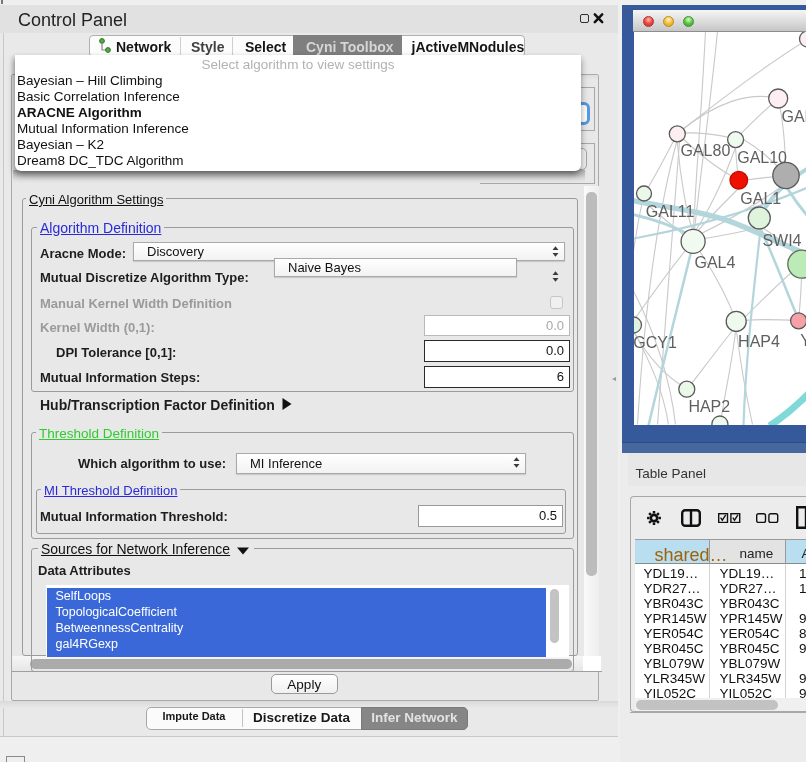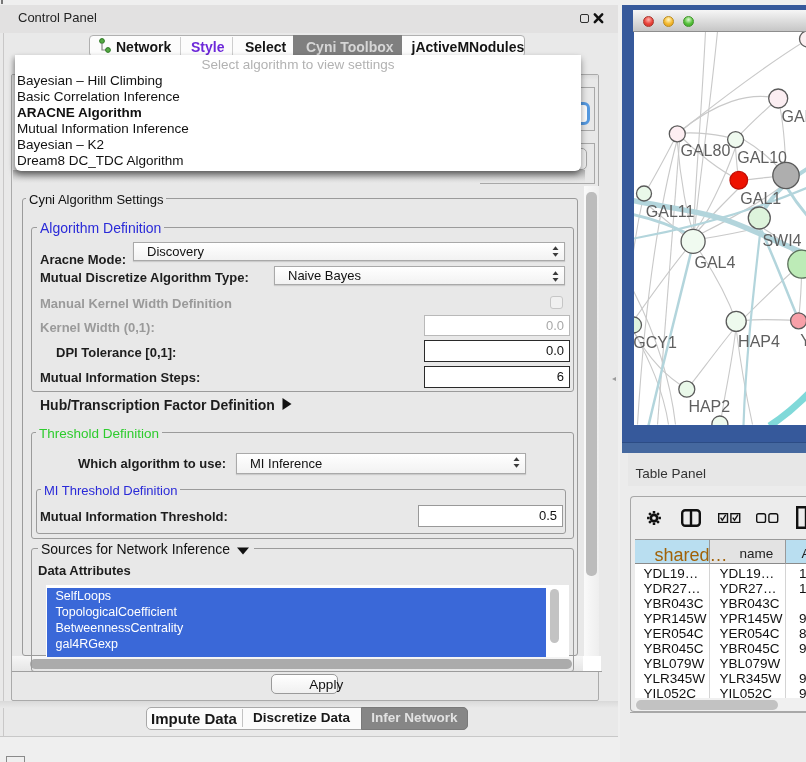--- a/index.html
+++ b/index.html
@@ -13,31 +13,31 @@
   background:linear-gradient(#ffffff,#f2f2f2);
   box-shadow:0 1px 1px rgba(0,0,0,0.12);
   font-size:13px; color:#111; line-height:17px; padding-left:13px;
 }
 .carets { position:absolute; right:8px; top:2px; width:9px; }
 .field {
   position:absolute; background:#fff; font-size:13px; color:#111;
   text-align:right; padding-right:5px; line-height:20px;
 }
 .groupbox { position:absolute; border:1px solid #9b9b9b; border-radius:3px; }
-.gtitle { position:absolute; background:#e8e8e8; padding:0 3px; white-space:nowrap; }
+.gtitle { position:absolute; background:#e8e8e8; padding:0 3px; white-space:nowrap;text-decoration:underline; }
 </style>
 </head>
 <body>
 
 <div class="abs" style="left:0;top:5px;width:618px;height:732px;background:#e9e9e9;border-bottom:1px solid #c8c8c8;"></div>
 <div class="abs" style="left:1px;top:0;width:2px;height:4px;background:#777;"></div>
 <div class="abs" style="left:2.5px;top:5px;width:1.5px;height:732px;background:#c9c8c8;"></div>
 
 <div class="abs" style="left:0;top:5px;width:618px;height:28px;background:#e2e1e1;"></div>
-<div class="abs" style="left:18px;top:10px;font-size:13px;color:#232323;">Control Panel</div>
+<div class="abs" style="left:18px;top:10px;font-size:18px;color:#232323;">Control Panel</div>
 
 <div class="abs" style="left:580px;top:14px;width:9px;height:9px;border:1.5px solid #2e2e2e;border-radius:2px;background:transparent;"></div>
 <svg class="abs" style="left:593px;top:12px;" width="11" height="12" viewBox="0 0 11 12">
   <path d="M1.8 2.3 L9.2 10.2 M9.2 2.3 L1.8 10.2" stroke="#111" stroke-width="2.5" stroke-linecap="round"></path>
 </svg>
 
 <div class="abs" style="left:11px;top:73.5px;width:588px;height:627.5px;border:1px solid #aaaaaa;background:#e8e8e8;border-radius:2px;"></div>
 <div class="abs" style="left:12px;top:74.5px;width:586px;height:5px;background:linear-gradient(#dddddd,#e8e8e8);"></div>
 
 <div class="abs" style="left:583.5px;top:186px;width:15px;height:470px;background:linear-gradient(90deg,#fafafa,#eeeeee);"></div>
@@ -47,29 +47,29 @@
 <div class="abs" style="left:30px;top:659px;width:542px;height:10px;background:#ababab;border-radius:5px;"></div>
 <div class="abs" style="left:583px;top:656px;width:18px;height:15px;background:#fff;"></div>
 <div class="abs" style="left:12px;top:670.5px;width:590px;height:1px;background:#9f9f9f;"></div>
 
 <div class="groupbox" style="left:22px;top:198px;width:556px;height:458px;"></div>
 <div class="gtitle" style="left:26px;top:192px;font-size:13px;color:#111;">Cyni Algorithm Settings</div>
 
 <div class="groupbox" style="left:31px;top:227px;width:543px;height:165px;"></div>
 <div class="gtitle" style="left:37px;top:219.5px;font-size:14px;color:#2a2ad8;">Algorithm Definition</div>
 
-<div class="abs lbl" style="left:40px;top:252px;">Aracne Mode:</div>
+<div class="abs lbl" style="left:40px;top:246px;">Aracne Mode:</div>
 <div class="combo" style="left:133px;top:242px;width:432px;height:19px;">Discovery</div>
 <svg class="carets abs" style="left:551px;top:246px;" width="8" height="11" viewBox="0 0 8 11">
   <path d="M4 0.3 L7 4 H1 Z" fill="#3a3a3a"></path>
     <path d="M4 10.7 L7 7 H1 Z" fill="#3a3a3a"></path>
 </svg>
 
 <div class="abs lbl" style="left:40px;top:269.5px;">Mutual Discretize Algorithm Type:</div>
-<div class="combo" style="left:274px;top:266px;width:291px;height:19px;">Naive Bayes</div>
+<div class="combo" style="left:274px;top:258px;width:243px;height:19px;">Naive Bayes</div>
 <svg class="carets abs" style="left:551px;top:271px;" width="8" height="11" viewBox="0 0 8 11">
   <path d="M4 0.3 L7 4 H1 Z" fill="#3a3a3a"></path>
     <path d="M4 10.7 L7 7 H1 Z" fill="#3a3a3a"></path>
 </svg>
 
 <div class="abs lbl dis" style="left:40px;top:295.5px;">Manual Kernel Width Definition</div>
 <div class="abs" style="left:550px;top:295.5px;width:13px;height:13px;border:1px solid #c6c6c6;border-radius:3px;background:#f0f0f0;"></div>
 
 <div class="abs lbl dis" style="left:40px;top:319.5px;">Kernel Width (0,1):</div>
 <div class="field" style="left:424px;top:315px;width:146px;height:21px;border:1px solid #b9b9b9;color:#a8a8a8;">0.0</div>
@@ -106,44 +106,44 @@
   <path d="M1 1.5 L13 1.5 L7 8.5 Z" fill="#111"></path>
 </svg>
 <div class="abs lbl" style="left:38px;top:563px;">Data Attributes</div>
 
 <div class="abs" style="left:46px;top:585px;width:523px;height:72px;background:#fff;"></div>
 <div class="abs" style="left:46.5px;top:587.5px;width:499px;height:69.5px;background:#3a68d8;color:#fff;font-size:12.5px;line-height:16.1px;padding:0.5px 0 0 9px;">
 SelfLoops<br>TopologicalCoefficient<br>BetweennessCentrality<br>gal4RGexp</div>
 <div class="abs" style="left:549.5px;top:589px;width:9.5px;height:54px;background:#c3c3c3;border-radius:5px;"></div>
 
 <div class="abs" style="left:271px;top:674px;width:66.5px;height:20px;border:1px solid #9a9a9a;border-radius:5px;background:linear-gradient(#ffffff,#f0f0f0);"></div>
-<div class="abs" style="left:271px;top:676.5px;width:66.5px;text-align:center;font-size:13.5px;font-weight:500;color:#111;margin-left:22px;">Apply</div>
+<div class="abs" style="left:271px;top:676.5px;width:66.5px;text-align:center;font-size:13.5px;font-weight:500;color:#111;">Apply</div>
 
 <div class="abs" style="left:0px;top:701px;width:618px;height:7px;background:linear-gradient(#d9d9d9,#e9e9e9);"></div>
 
 <div class="abs" style="left:145.5px;top:707px;width:322.5px;height:22.5px;background:#fbfbfb;border:1px solid #a8a8a8;border-radius:5px;"></div>
 <div class="abs" style="left:242px;top:709px;width:1px;height:18px;background:#c3c3c3;"></div>
 <div class="abs" style="left:361px;top:707px;width:107px;height:22.5px;background:#868686;border:1px solid #7a7a7a;border-radius:0 5px 5px 0;"></div>
-<div class="abs" style="left:145.5px;top:710px;width:97px;text-align:center;font-size:15px;font-weight:600;color:#181818;">Impute Data</div>
+<div class="abs" style="left:145.5px;top:710px;width:97px;text-align:center;font-size:11px;font-weight:600;color:#181818;">Impute Data</div>
 <div class="abs" style="left:242px;top:710px;width:119px;text-align:center;font-size:13.5px;font-weight:600;color:#181818;">Discretize Data</div>
 <div class="abs" style="left:361px;top:710px;width:107px;text-align:center;font-size:13.5px;font-weight:600;color:#e2e2e2;">Infer Network</div>
 
 <div class="abs" style="left:6px;top:756px;width:19px;height:10px;border:1.5px solid #8a8a8a;background:#efefef;"></div>
 
 <div class="abs" style="left:88.5px;top:35px;width:436.5px;height:21.5px;background:#fcfcfc;border:1px solid #b0b0b0;border-radius:4px;"></div>
 <div class="abs" style="left:179.5px;top:37px;width:1px;height:18px;background:#cecece;"></div>
 <div class="abs" style="left:232px;top:37px;width:1px;height:18px;background:#cecece;"></div>
 <div class="abs" style="left:292.7px;top:35px;width:109px;height:21.5px;background:#7f7f7f;"></div>
 <svg class="abs" style="left:99px;top:38px;" width="13" height="15" viewBox="0 0 13 15">
   <circle cx="3" cy="3" r="2.4" fill="#55aa44" stroke="#2c7722" stroke-width="1"></circle>
   <path d="M3 5 L3 12 L8 12" stroke="#888" stroke-width="1.2" fill="none"></path>
   <circle cx="9" cy="12" r="2.4" fill="#55aa44" stroke="#2c7722" stroke-width="1"></circle>
 </svg>
 <div class="abs" style="left:116px;top:38.5px;font-size:14px;font-weight:600;color:#151515;">Network</div>
-<div class="abs" style="left:191px;top:38.5px;font-size:14px;font-weight:600;color:#6d28d9;">Style</div>
+<div class="abs" style="left:191px;top:38.5px;font-size:14px;font-weight:600;color:#404040;">Style</div>
 <div class="abs" style="left:245px;top:38.5px;font-size:14px;font-weight:600;color:#151515;">Select</div>
 <div class="abs" style="left:306px;top:38.5px;font-size:14px;font-weight:600;color:#d6d6d6;">Cyni Toolbox</div>
 <div class="abs" style="left:411.5px;top:38.5px;font-size:14px;font-weight:600;color:#151515;">jActiveMNodules</div>
 
 <div class="abs" style="left:480px;top:87px;width:114.5px;height:43.5px;border:1px solid #a8a8a8;"></div>
 <div class="abs" style="left:480px;top:142.5px;width:114.5px;height:41.5px;border:1px solid #a8a8a8;"></div>
 <div class="abs" style="left:575px;top:102px;width:15px;height:22.5px;border:3px solid #5599e0;border-radius:6px;background:#fff;"></div>
 <div class="abs" style="left:28px;top:148px;width:559px;height:22px;border:1px solid #a5a5a5;border-radius:5px;background:#f1f1f1;"></div>
 <div class="abs" style="left:75px;top:167.5px;font-size:13px;color:#d0d0d0;">Algorithm selected for discrete mode</div>
 

